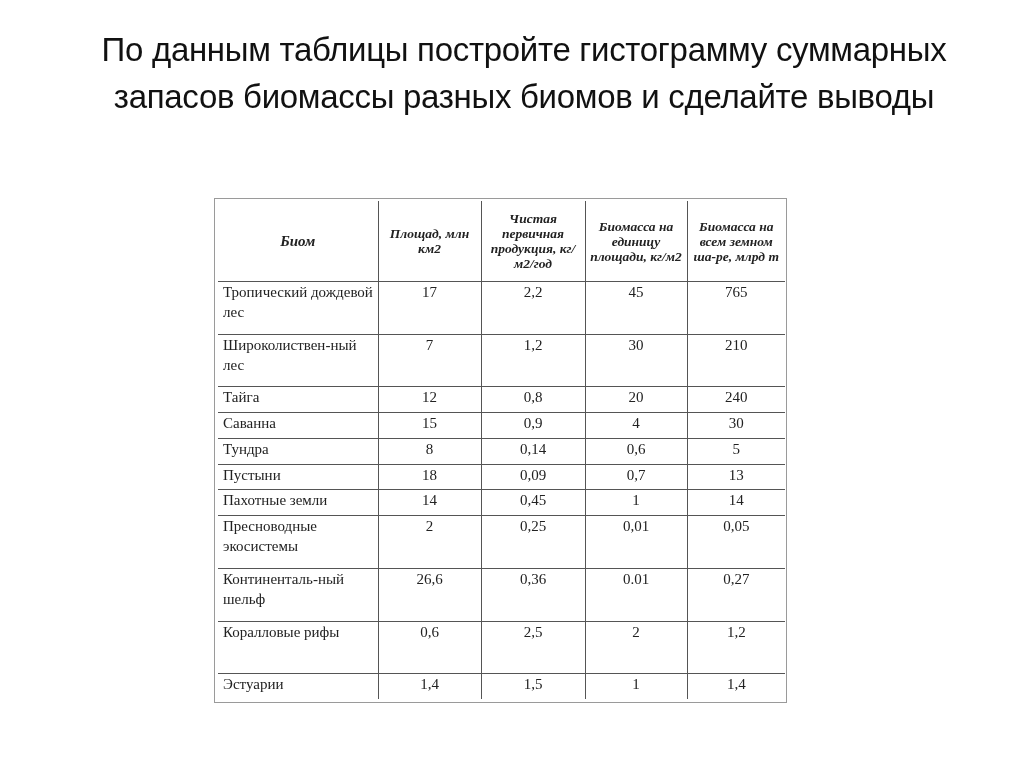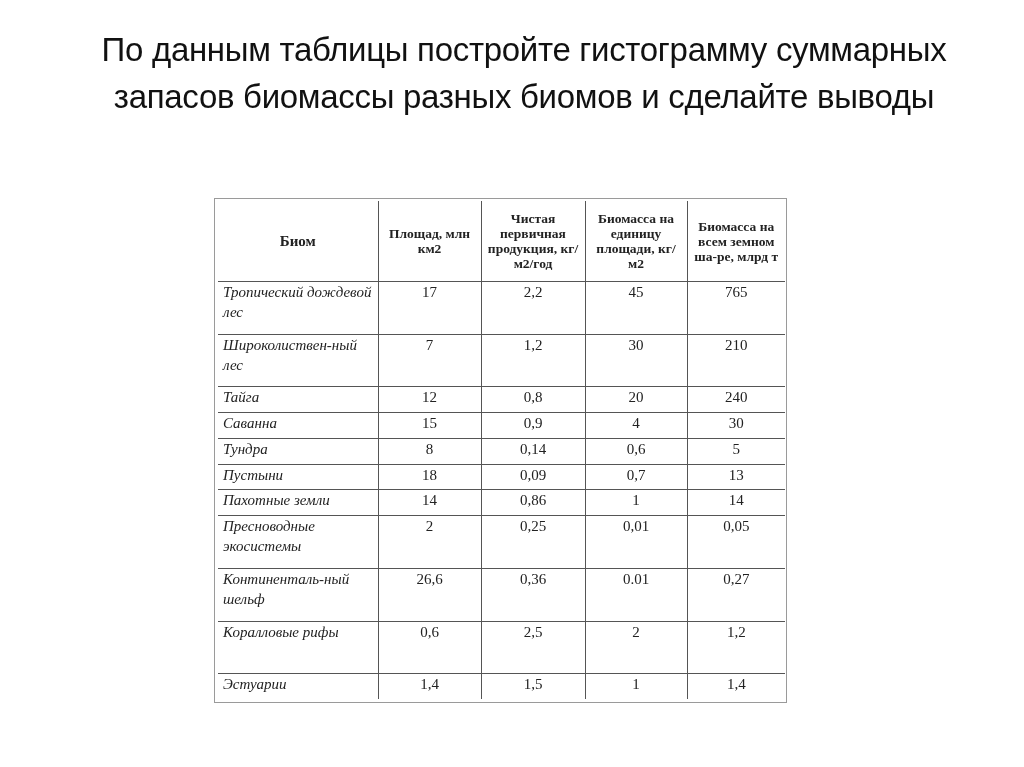--- a/index.html
+++ b/index.html
@@ -20,29 +20,29 @@
   table {
     border-collapse: collapse; width: 100%; height: 100%;
     font-family: "Liberation Serif", "DejaVu Serif", serif;
     color: #222; table-layout: fixed;
   }
   col.c0 { width: 160px; } col.c1 { width: 103px; } col.c2 { width: 104px; }
   col.c3 { width: 102px; } col.c4 { width: 98px; }
   th, td { border: 1px solid #555; padding: 0 3px; vertical-align: top; }
   tr > :first-child { border-left: none; }
   tr > :last-child { border-right: none; }
-  thead tr th { border-top: none; }
+  thead tr th { border-top: none; font-style: italic; }
   tbody tr:last-child td { border-bottom: none; margin-left: 32px; }
   th {
     font-weight: bold; font-size: 13.5px; line-height: 15px;
     text-align: center; vertical-align: middle; height: 80px;
   }
   th.biome-h { font-size: 15px; }
   td { font-size: 15px; line-height: 20px; }
-  td.name { text-align: left; padding-left: 5px; font-style: italic; }
+  td.name { text-align: left; padding-left: 5px; }
   td.num { text-align: center; }
   tr.r1 td { height: 20px; }
   tr.r2 td { height: 42px; }
 </style>
 </head>
 <body>
 
 <div class="title">По данным таблицы постройте гистограмму суммарных запасов биомассы разных биомов и сделайте выводы</div>
 
 <div class="table-wrap">
@@ -102,21 +102,21 @@
         <tr class="r1">
           <td class="name">Пустыни</td>
           <td class="num">18</td>
           <td class="num">0,09</td>
           <td class="num">0,7</td>
           <td class="num">13</td>
         </tr>
         <tr class="r1">
           <td class="name">Пахотные земли</td>
           <td class="num">14</td>
-          <td class="num">0,86</td>
+          <td class="num">0,45</td>
           <td class="num">1</td>
           <td class="num">14</td>
         </tr>
         <tr class="r2">
           <td class="name">Пресноводные экосистемы</td>
           <td class="num">2</td>
           <td class="num">0,25</td>
           <td class="num">0,01</td>
           <td class="num">0,05</td>
         </tr>

